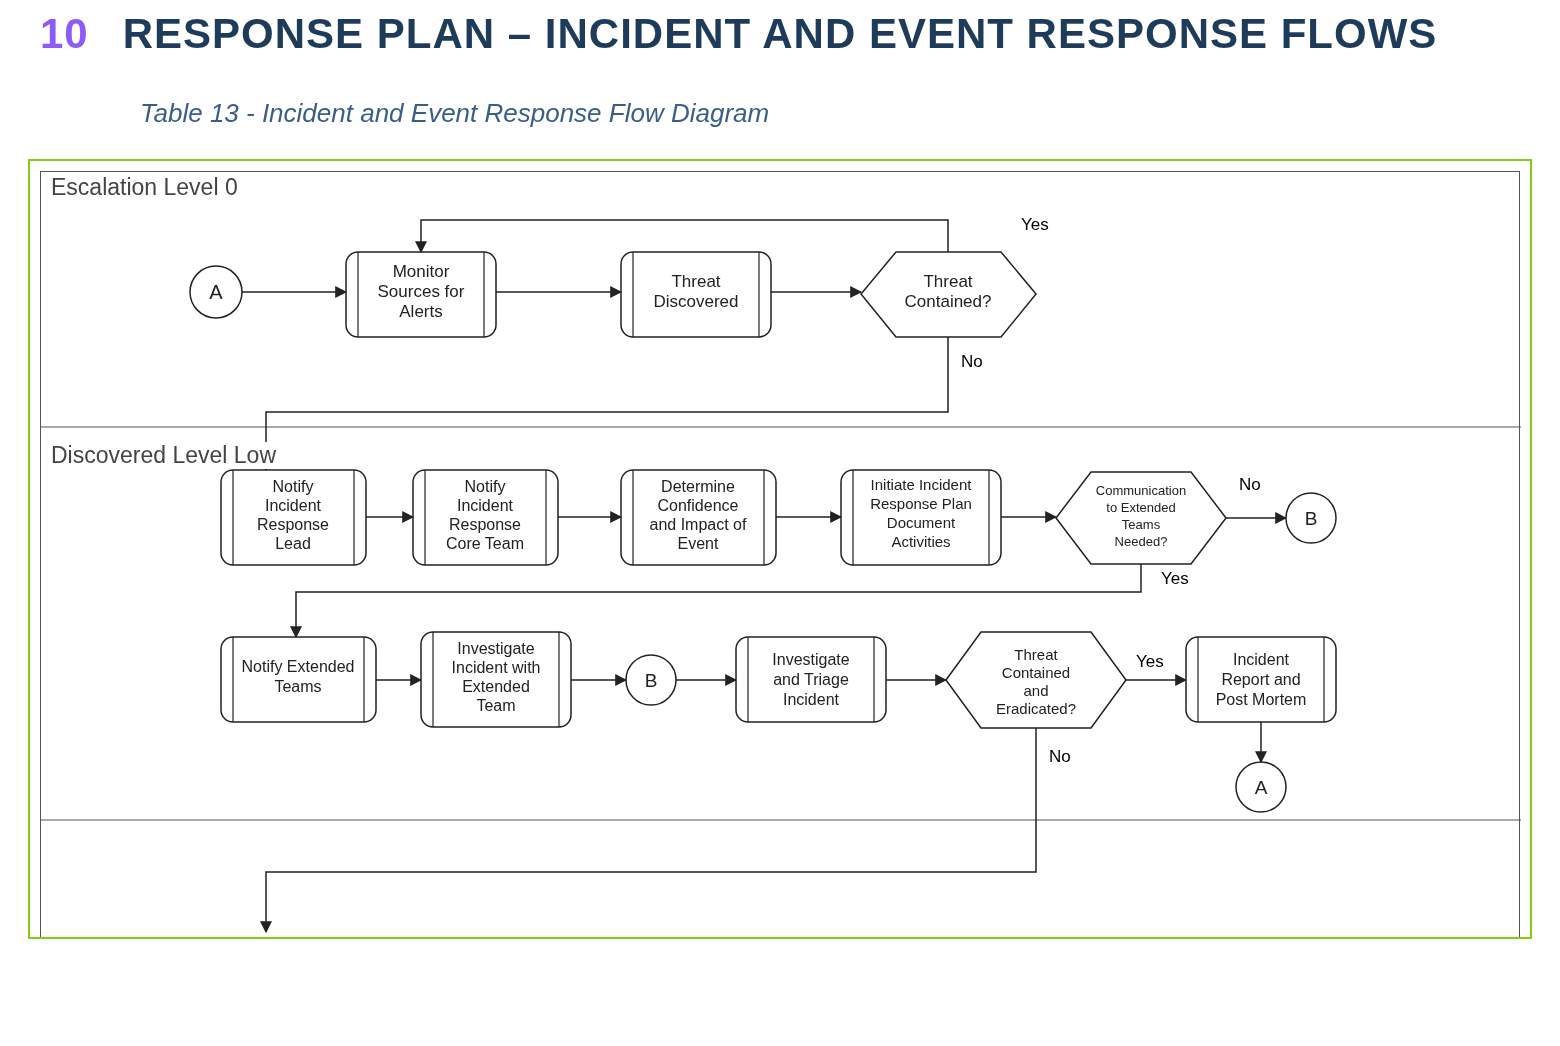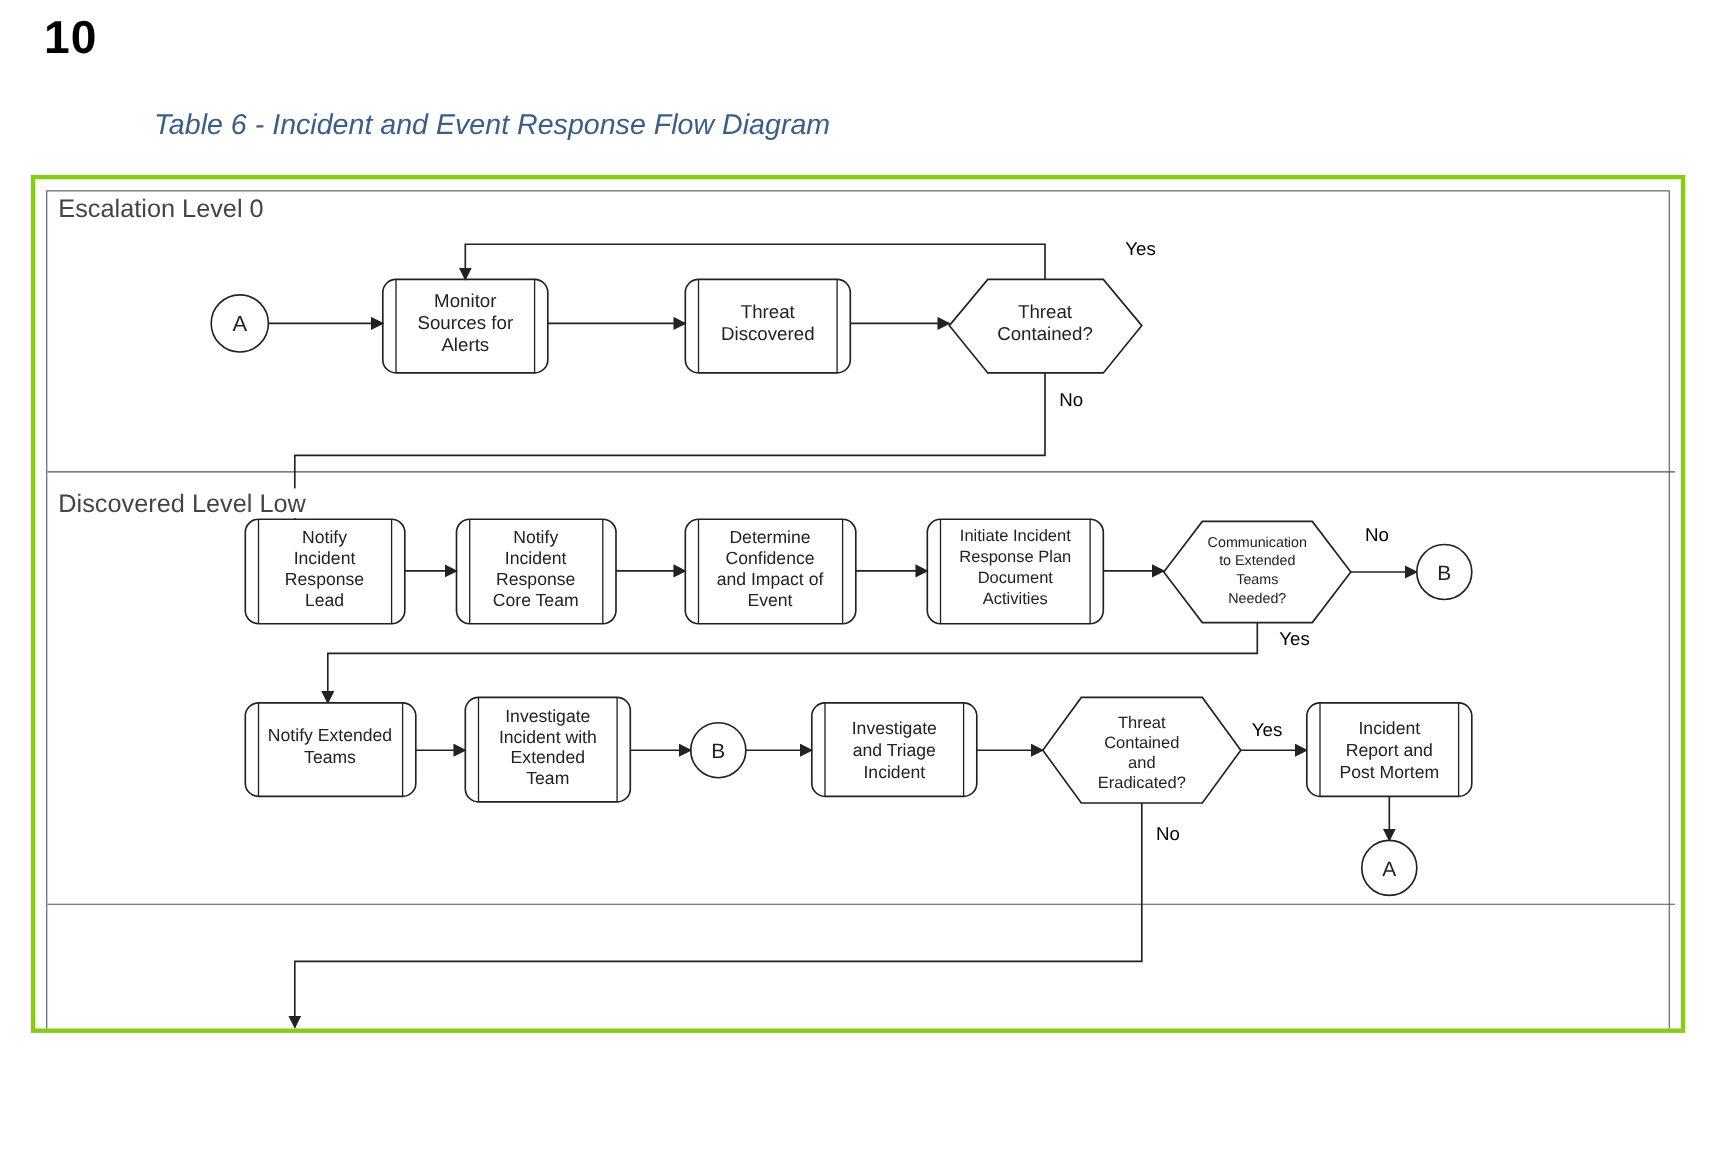--- a/index.html
+++ b/index.html
@@ -19,38 +19,38 @@
   .heading-row {
     display: flex;
     align-items: baseline;
     gap: 34px;
     margin: 0 0 40px 20px;
   }
   .heading-number {
     font-size: 42px;
     font-weight: 800;
     letter-spacing: 1px;
-    color: #000000;
+    color: #8b5cf6;
   }
   .heading-title {
     font-size: 42px;
     font-weight: 800;
     letter-spacing: 1px;
     color: #1f3b5a;
     font-variant: small-caps;
     text-transform: uppercase;
   }
   .caption {
     font-style: italic;
     color: #3a5d8a;
     font-size: 26px;
     margin: 0 0 30px 120px;
   }
   .diagram-outer {
-    border: 4px solid #84cc16;
+    border: 2px solid #84cc16;
     margin: 0 8px 12px 8px;
     box-sizing: border-box;
     height: 780px;
     overflow: hidden;
     position: relative;
     text-align: center;
   }
   .diagram-inner {
     border: 1px solid #555;
     margin: 10px;
@@ -73,23 +73,24 @@
     fill: #222;
   }
 </style>
 </head>
 <body>
 
 <div class="page">
 
   <div class="heading-row">
     <span class="heading-number">10</span>
+    <span class="heading-title">Response Plan – Incident and Event Response Flows</span>
   </div>
 
-  <div class="caption">Table 6 - Incident and Event Response Flow Diagram</div>
+  <div class="caption">Table 13 - Incident and Event Response Flow Diagram</div>
 
   <div class="diagram-outer">
     <div class="diagram-inner">
 
       <div class="section-title" style="left:6px; top:2px;">Escalation Level 0</div>
       <div class="section-title" style="left:6px; top:270px;">Discovered Level Low</div>
 
       <svg width="1480" height="806" viewBox="0 0 1480 806">
         <defs>
           <marker id="arrow" viewBox="0 0 10 10" refX="9" refY="5" markerWidth="8" markerHeight="8" orient="auto-start-reverse">

